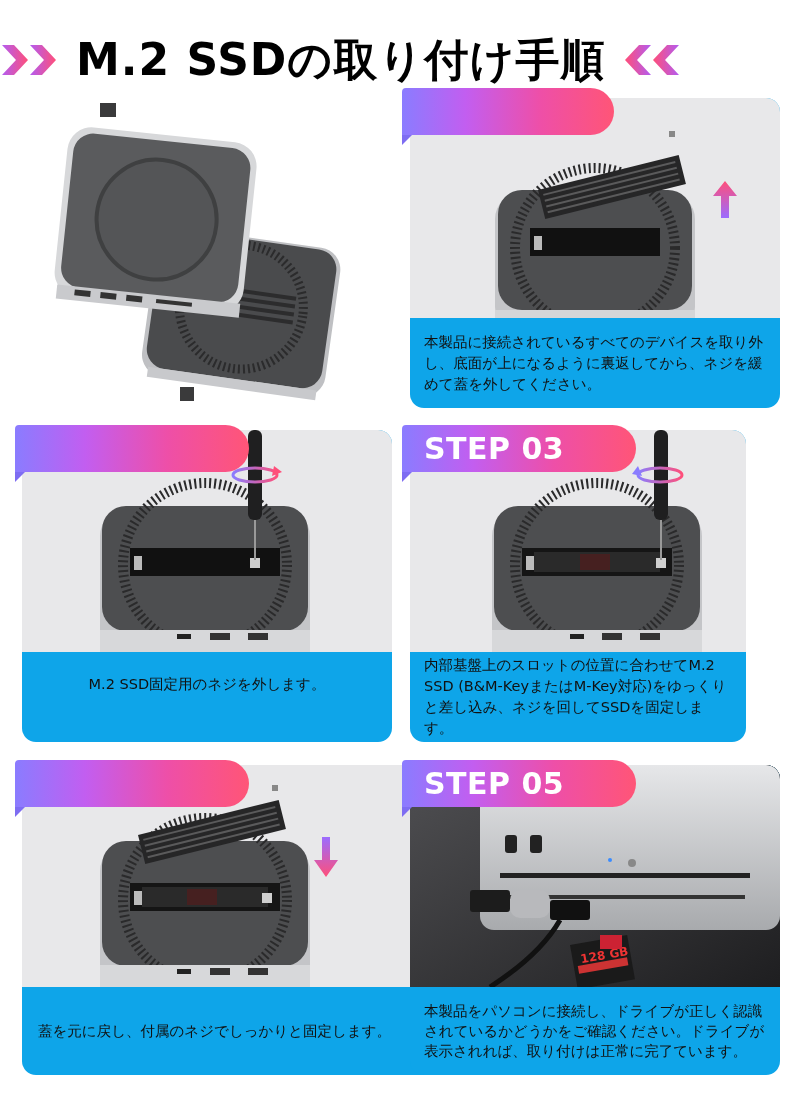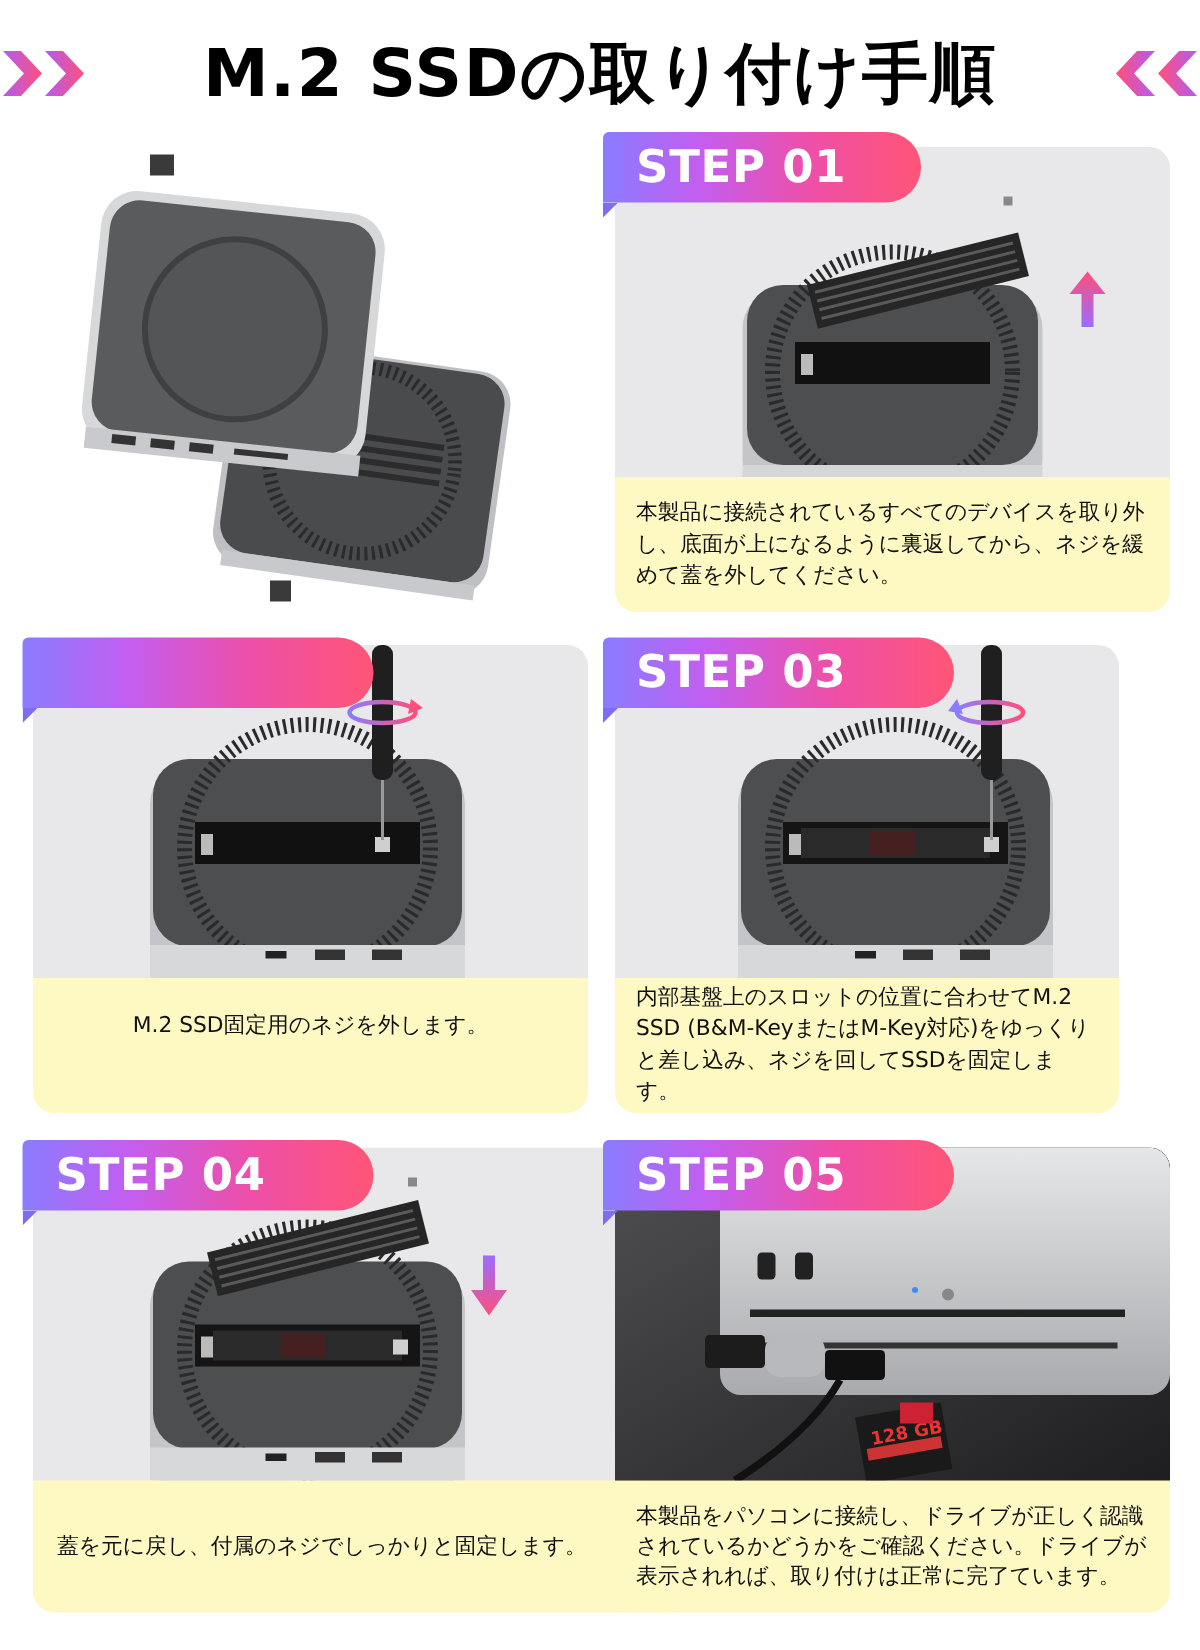--- a/index.html
+++ b/index.html
@@ -1,32 +1,32 @@
 <!DOCTYPE html>
 <html><head>
 <meta charset="utf-8">
 <style>
   html, body { margin: 0; padding: 0; }
   body {
     width: 800px; height: 1100px; background: #ffffff; position: relative; overflow: hidden;
     font-family: "DejaVu Sans", "Liberation Sans", sans-serif; color: #111;
   }
   .title-row {
-    position: absolute; left: 0; top: 5px; width: 800px; height: 88px;
-    display: flex; align-items: center; justify-content: space-between;
+    position: absolute; left: 0; top: 16px; width: 800px; height: 88px;
+    display: flex; align-items: center; justify-content: flex-start;
   }
   .title-text {
     font-family: "DejaVu Sans", sans-serif; font-weight: bold; font-size: 44px; letter-spacing: 1px; color: #000;
     margin: 0 14px;
   }
   .chev { display: flex; gap: 2px; }
   .chev svg { display: block; }
 
   .card {
-    position: absolute; border-radius: 14px; overflow: hidden; background: #fef9c3;
+    position: absolute; border-radius: 14px; overflow: hidden; background: #0ea5e9;
   }
   .card .photo {
     position: absolute; left: 0; top: 0; right: 0; background: #e8e8ea; overflow: hidden;
   }
   .card .caption {
     position: absolute; left: 0; right: 0; bottom: 0; padding: 12px 14px;
     font-size: 14.5px; line-height: 21px; color: #111; display: flex; align-items: center;
   }
   .caption.center { justify-content: center; }
   .badge {
@@ -129,21 +129,21 @@
             </linearGradient>
           </defs>
         <polygon points="315,83 303,98 311,98 311,120 319,120 319,98 327,98" fill="url(#au)"></polygon>
       </g>
       <rect x="85" y="212" width="200" height="10" fill="#d5d6d8"></rect>
     </svg>
   </div>
   <div class="caption" style="top:220px;">本製品に接続されているすべてのデバイスを取り外し、底面が上になるように裏返してから、ネジを緩めて蓋を外してください。</div>
 </div>
 <div class="badge" style="left:402px; top:88px; width:190px;">
-  <span>STEP 01</span><span class="tail"></span>
+  <span class="tail"></span>
 </div>
 
 <div class="card" style="left:22px; top:430px; width:370px; height:312px;">
   <div class="photo" style="height:222px;">
     <svg width="370" height="222" viewBox="0 0 370 222">
       <rect x="78" y="80" width="210" height="150" rx="26" fill="#c4c5c8"></rect>
       <rect x="80" y="76" width="206" height="125" rx="24" fill="#4d4e50"></rect>
       <circle cx="183" cy="135" r="82" fill="none" stroke="#2a2a2b" stroke-width="10" stroke-dasharray="2 3"></circle>
       <rect x="108" y="118" width="150" height="28" fill="#111"></rect>
       <rect x="112" y="126" width="8" height="14" fill="#bbb"></rect>
@@ -243,21 +243,21 @@
       </g>
       <rect x="78" y="200" width="210" height="22" fill="#d7d8da"></rect>
       <rect x="155" y="204" width="14" height="5" fill="#222"></rect>
         <rect x="188" y="203" width="20" height="7" fill="#333"></rect>
         <rect x="226" y="203" width="20" height="7" fill="#333"></rect>
     </svg>
   </div>
   <div class="caption" style="top:222px; padding-left:16px;">蓋を元に戻し、付属のネジでしっかりと固定します。</div>
 </div>
 <div class="badge" style="left:15px; top:760px; width:212px;">
-  <span>STEP 04</span><span class="tail"></span>
+  <span class="tail"></span>
 </div>
 
 <div class="card" style="left:410px; top:765px; width:370px; height:310px;">
   <div class="photo" style="height:222px; background:#3a3a3c;">
     <svg width="370" height="222" viewBox="0 0 370 222">
       <defs>
         <linearGradient id="desk" x1="0" y1="0" x2="1" y2="1">
             <stop offset="0" stop-color="#505053"></stop>
             <stop offset="1" stop-color="#1e1e20"></stop>
           </linearGradient>

